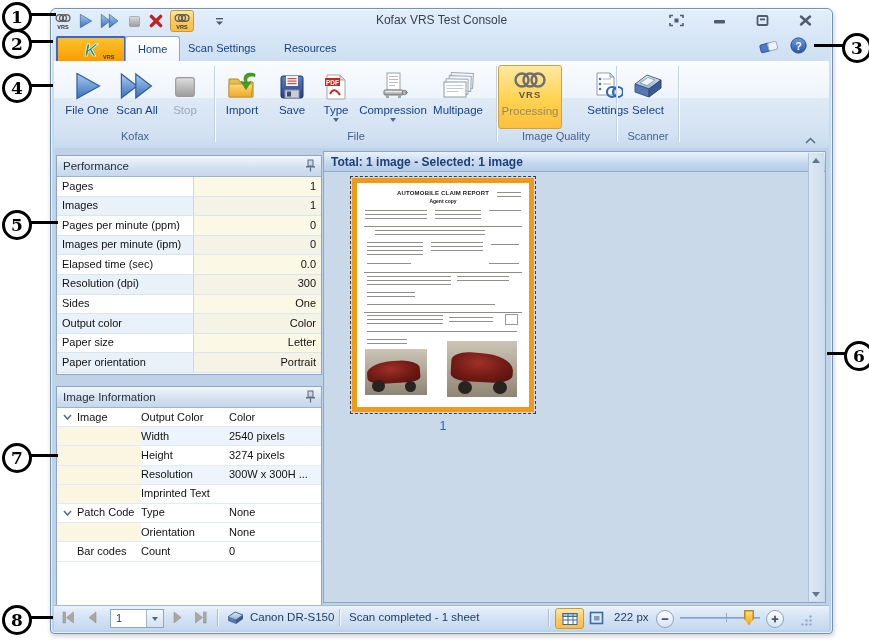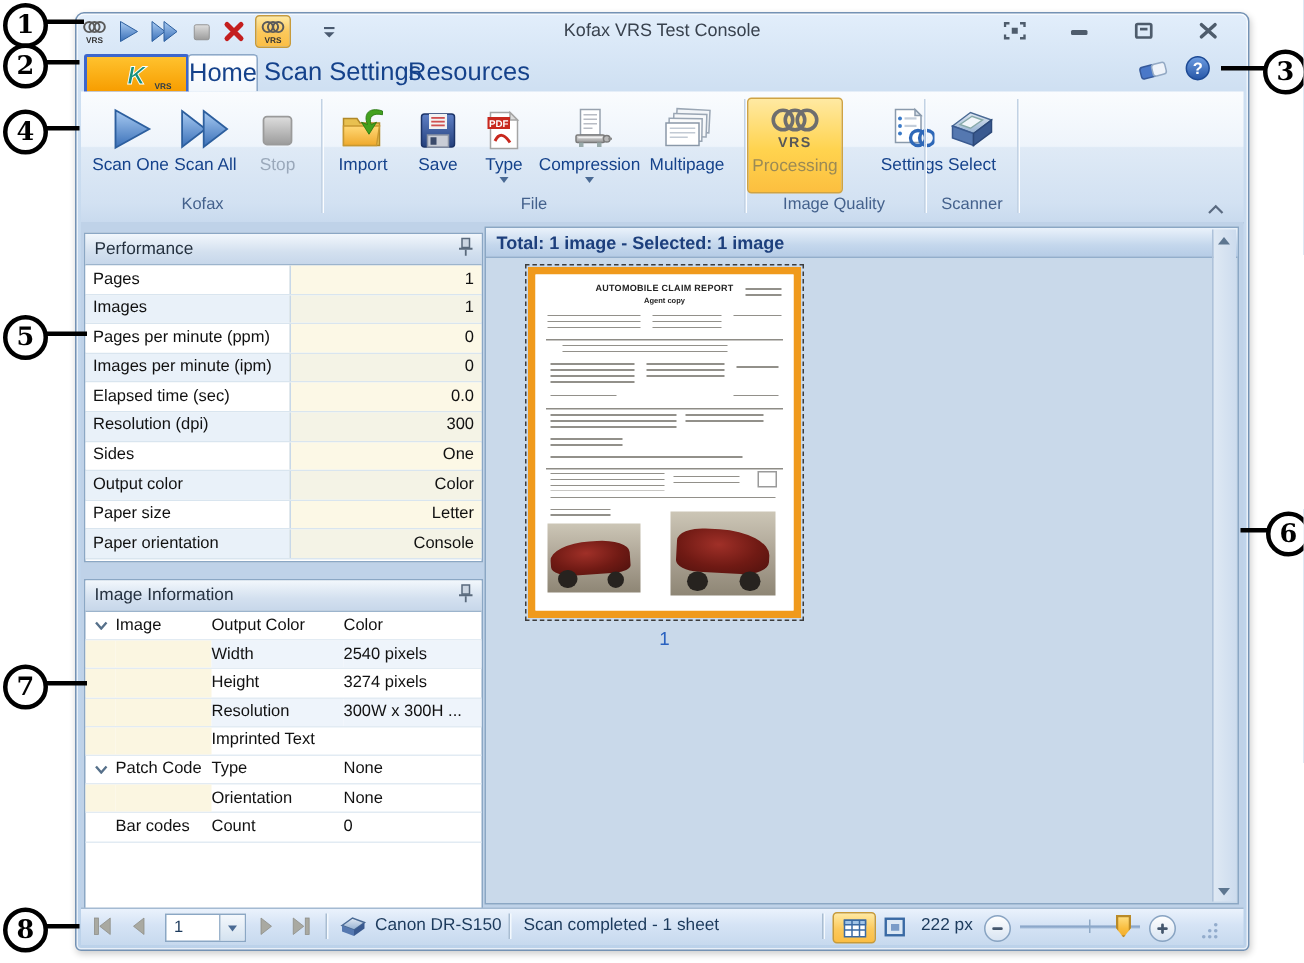--- a/index.html
+++ b/index.html
@@ -19,21 +19,21 @@
   .title-text{position:absolute;left:0;right:0;top:4px;text-align:center;font-size:12px;color:#39424e;}
   .qat{position:absolute;left:4px;top:2px;height:20px;display:flex;align-items:center;gap:6px;}
   .qbtn{display:flex;align-items:center;justify-content:center;height:20px;}
   .qbtn.hl{background:linear-gradient(180deg,#ffe9a2,#fcc95c 50%,#fbbe45);border:1px solid #c79b3b;border-radius:3px;padding:0 3px;}
   .winbtns{position:absolute;right:18px;top:4px;display:flex;gap:26px;}
   .winbtn{width:17px;height:15px;display:flex;align-items:center;justify-content:center;}
   
   .tabrow{position:absolute;left:3px;right:3px;top:24px;height:28px;}
   .appbtn{position:absolute;left:2px;top:3px;width:66px;height:23px;border:2px solid #3d66cc;border-radius:2px;
     background:linear-gradient(180deg,#ffc22e,#f79d00);display:flex;align-items:center;justify-content:center;}
-  .tab{position:absolute;top:3px;height:24px;line-height:24px;padding:0 0;font-size:17px;color:#15428b;}
+  .tab{position:absolute;top:3px;height:24px;line-height:24px;padding:0 12px;font-size:11px;color:#15428b;}
   .tab.active{background:linear-gradient(180deg,#ffffff,#f2f7fc);border:1px solid #8ea9c8;border-bottom:none;border-radius:3px 3px 0 0;}
   .tr-icons{position:absolute;right:22px;top:4px;display:flex;gap:10px;align-items:center;}
   
   .ribbon{position:absolute;left:3px;right:3px;top:52px;height:87px;
     background:linear-gradient(180deg,#fafcfe 0%,#eef4fb 42%,#dfeaf6 43%,#d2e1f2 86%,#c9daee 100%);
     border-bottom:1px solid #98b0ca;}
   .rbtn{position:absolute;top:4px;height:62px;display:flex;flex-direction:column;align-items:center;border-radius:3px;}
   .rbtn .ric{height:36px;display:flex;align-items:flex-end;justify-content:center;}
   .rbtn .rlab{margin-top:3px;font-size:11.5px;color:#15428b;white-space:nowrap;}
   .rbtn.disabled .rlab{color:#9aa8ba;}
@@ -268,21 +268,21 @@
     </div>
   </div>
 
   <div class="ribbon">
     <div class="rbtn" style="left:9px;width:48px">
       <span class="ric">
           <svg width="30" height="30" viewBox="0 0 24 24">
             <polygon points="4,2 22,12 4,22" fill="url(#gpb)" stroke="#2d5f9e"></polygon>
           </svg>
         </span>
-      <span class="rlab">Scan One</span>
+      <span class="rlab">File One</span>
     </div>
     <div class="rbtn" style="left:59px;width:48px">
       <span class="ric">
           <svg width="36" height="30" viewBox="0 0 30 24">
             <polygon points="2,2 15,12 2,22" fill="url(#gpb)" stroke="#2d5f9e"></polygon>
             <polygon points="14,2 27,12 14,22" fill="url(#gpb)" stroke="#2d5f9e"></polygon>
           </svg>
         </span>
       <span class="rlab">Scan All</span>
     </div>
@@ -467,21 +467,21 @@
         <div class="prow">
             <span class="pl">Output color</span>
             <span class="pv">Color</span>
           </div>
         <div class="prow">
             <span class="pl">Paper size</span>
             <span class="pv">Letter</span>
           </div>
         <div class="prow">
             <span class="pl">Paper orientation</span>
-            <span class="pv">Console</span>
+            <span class="pv">Portrait</span>
           </div>
       </div>
     </div>
 
     <div class="panel" style="top:238px;height:221px">
       <div class="phead">
         <span>Image Information</span>
         <span class="pin">
           <svg width="11" height="13" viewBox="0 0 11 13">
               <rect x="3" y="1" width="5" height="6" fill="#ccd6e2" stroke="#5a6a7c"></rect>

